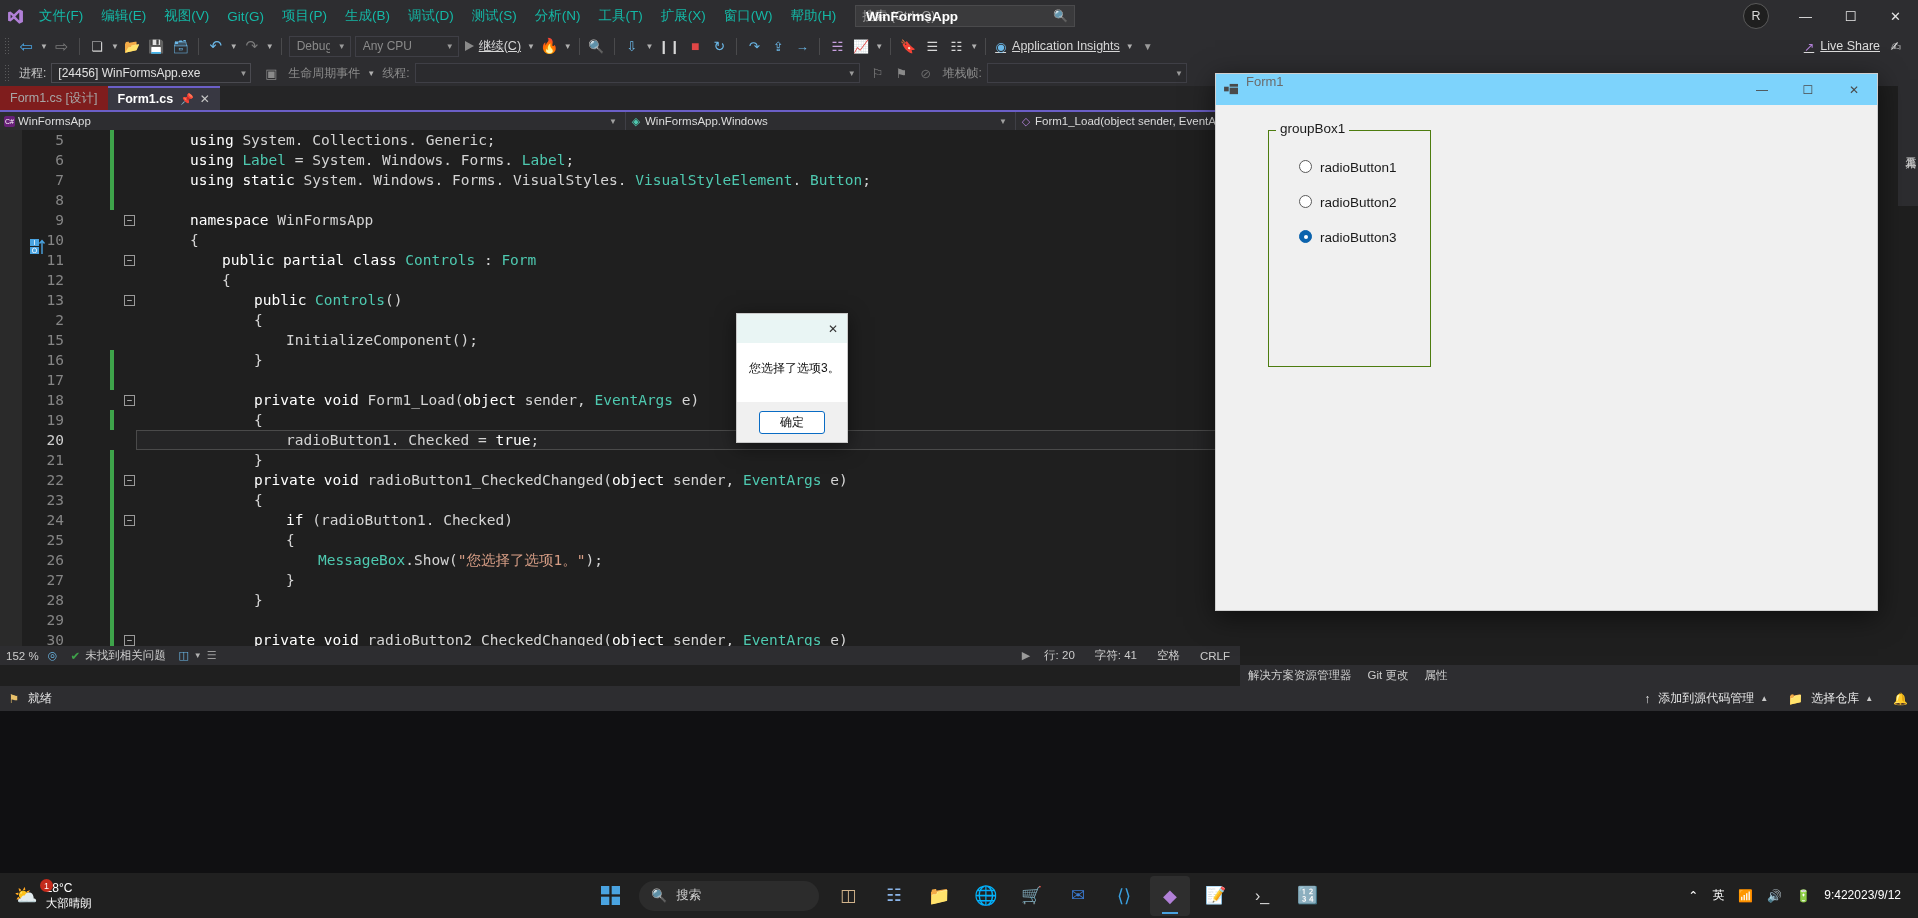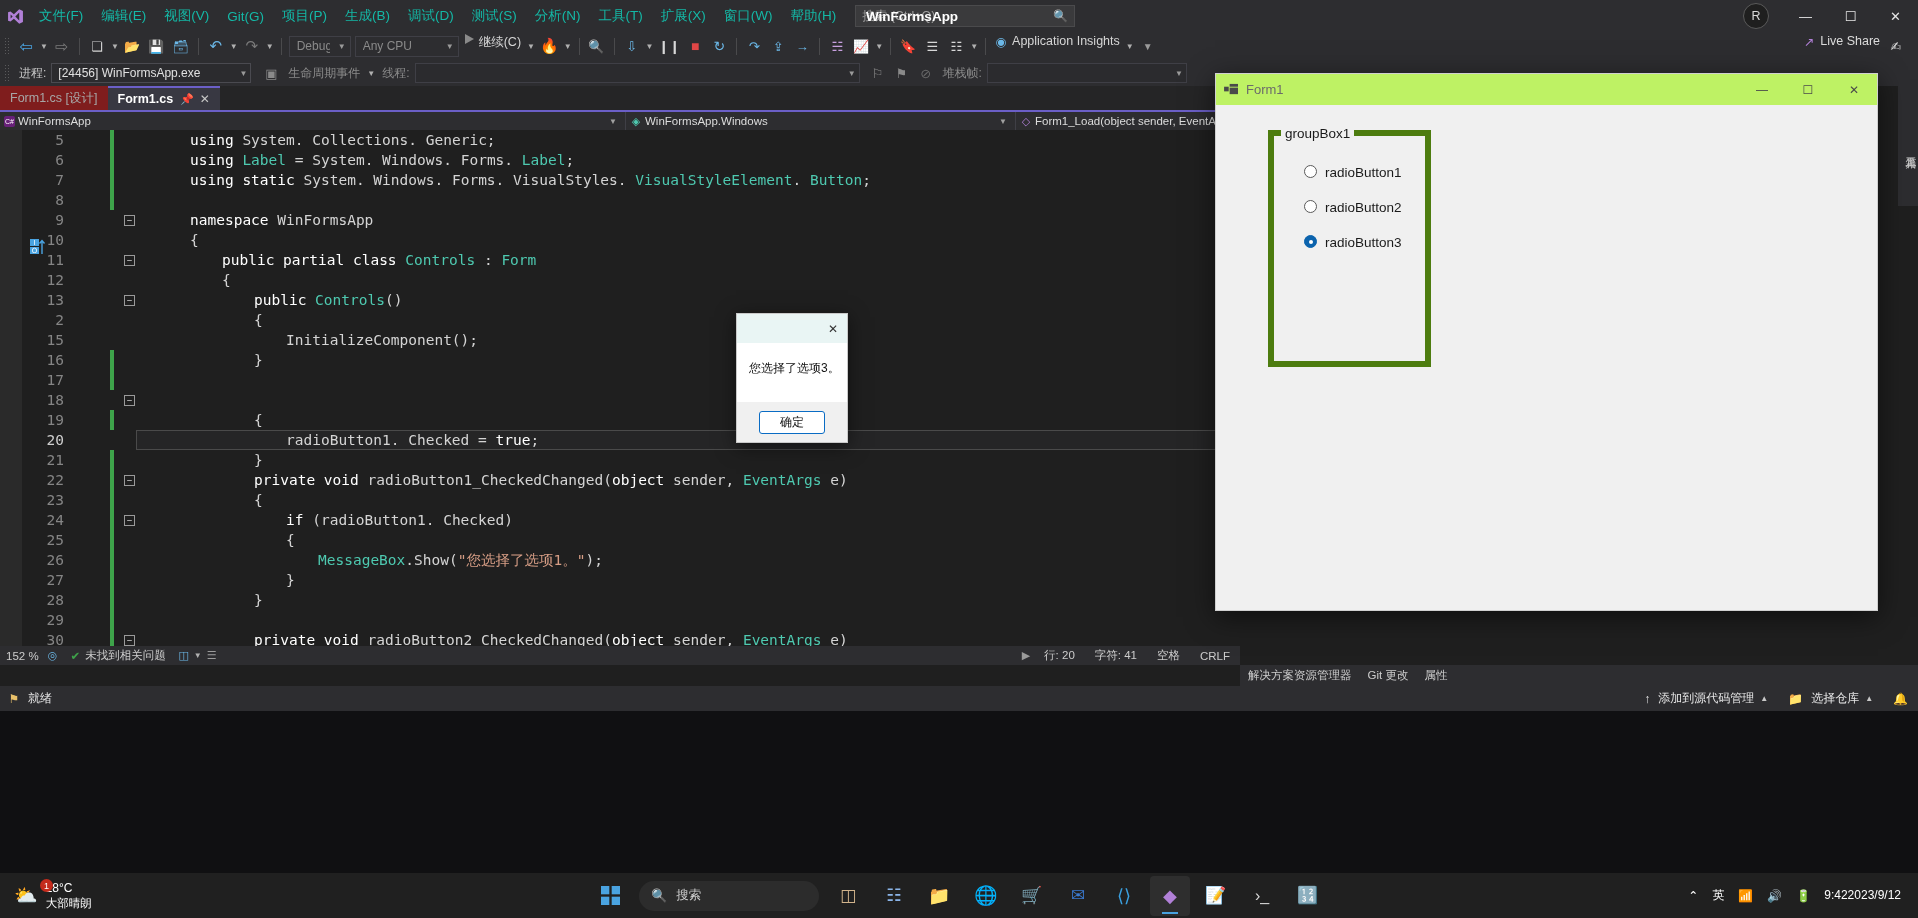--- a/index.html
+++ b/index.html
@@ -64,22 +64,22 @@
     justify-content: center; color: #dcdcdc; font-size: 13px; padding: 0 3px; }
   .tb-sep { width: 1px; height: 17px; background: #4a4a4c; margin: 0 5px; }
   .tb-caret { color: #b0b0b0; font-size: 8px; padding: 0 2px; }
   .combo {
     height: 21px; border: 1px solid #3f3f46; background: #2d2d30;
     color: #8a8a8a; font-size: 12px; display: flex; align-items: center;
     padding: 0 4px 0 7px; margin: 0 2px;
   }
   .combo .cv { flex: 1; white-space: nowrap; overflow: hidden; }
   .combo .cc { font-size: 8px; color: #9a9a9a; padding-left: 8px; }
-  .run-btn { display: flex; color: #d6d6d6; font-size: 12.5px;
-     padding: 0 4px; height: 24px; }
+  .run-btn { display: flex; align-items: center; color: #d6d6d6; font-size: 12.5px;
+     padding: 0 4px; height: 24px; text-decoration: underline; }
   .tri-green { width: 0; height: 0; border-left: 9px solid #8a8a8a;
      border-top: 5.5px solid transparent; border-bottom: 5.5px solid transparent; margin-right: 5px;}
 
   
   .toolbar2 {
     position: absolute; top: 60px; left: 0; width: 1918px; height: 26px;
     background: #2d2d30; display: flex; align-items: center; padding-left: 4px;
   }
   .tb2-label { color: #c8c8c8; font-size: 12px; padding: 0 5px; white-space: nowrap; }
   .tb2-combo {
@@ -207,30 +207,30 @@
     writing-mode: vertical-rl; text-align: center; padding-top: 6px;
   }
 
   
   .form1 {
     position: absolute; left: 1215px; top: 73px; width: 663px; height: 538px;
     background: #f0f0f0; box-shadow: 0 6px 26px rgba(0,0,0,.55);
     border: 1px solid #d0d0d0;
   }
   .form1-title {
-    height: 31px; display: flex; align-items: center; background: #bef264;
+    height: 31px; display: flex; background: #7dd3fc;
   }
   .form1-ico { width: 30px; display: flex; align-items: center; justify-content: center; }
   .form1-name { color: #6b6b6b; font-size: 13px; }
   .form1-title .fspace { flex: 1; }
   .fbtn { width: 46px; height: 31px; display: flex; align-items: center;
     justify-content: center; color: #4a4a4a; font-size: 12px; }
   .groupbox {
     position: absolute; left: 52px; top: 56px; width: 163px; height: 237px;
-    border: 6px solid #4d7c0f;
+    border: 1px solid #4d7c0f;
   }
   .gb-legend {
     position: absolute; left: 7px; top: -10px; background: #f0f0f0;
     padding: 0 4px; color: #1a1a1a; font-size: 13.5px;
   }
   .radio-row {
     position: absolute; left: 30px; display: flex; align-items: flex-start;
   }
   .radio-circle {
     width: 13px; height: 13px; border-radius: 50%; border: 1px solid #5a5a5a;
@@ -503,21 +503,21 @@
         <div class="crow"><span class="lnum">8</span><span class="gutter-change gut-green"></span><span class="code-txt" style="position: relative; padding-left: 116px;"></span></div>
         <div class="crow"><span class="lnum">9</span><span class="fold">−</span><span class="code-txt" style="position: relative; padding-left: 116px;"><span class="k">namespace </span><span class="pl">WinFormsApp</span></span></div>
         <div class="crow"><span class="lnum">10</span><span class="code-txt" style="position: relative; padding-left: 116px;"><span class="pl">{</span></span></div>
         <div class="crow"><span class="lnum">11</span><span class="fold">−</span><span class="code-txt" style="position: relative; padding-left: 148px;"><span class="k">public partial class </span><span class="kc">Controls</span><span class="pl"> : </span><span class="kc">Form</span></span></div>
         <div class="crow"><span class="lnum">12</span><span class="code-txt" style="position: relative; padding-left: 148px;"><span class="pl">{</span></span></div>
         <div class="crow"><span class="lnum">13</span><span class="fold">−</span><span class="code-txt" style="position: relative; padding-left: 180px;"><span class="k">public </span><span class="kc">Controls</span><span class="pl">()</span></span></div>
         <div class="crow"><span class="lnum">2</span><span class="code-txt" style="position: relative; padding-left: 180px;"><span class="pl">{</span></span></div>
         <div class="crow"><span class="lnum">15</span><span class="code-txt" style="position: relative; padding-left: 212px;"><span class="pl">InitializeComponent();</span></span></div>
         <div class="crow"><span class="lnum">16</span><span class="gutter-change gut-green"></span><span class="code-txt" style="position: relative; padding-left: 180px;"><span class="pl">}</span></span></div>
         <div class="crow"><span class="lnum">17</span><span class="gutter-change gut-green"></span><span class="code-txt" style="position: relative; padding-left: 116px;"></span></div>
-        <div class="crow"><span class="lnum">18</span><span class="fold">−</span></div>
+        <div class="crow"><span class="lnum">18</span><span class="fold">−</span><span class="code-txt" style="position: relative; padding-left: 180px;"><span class="k">private void </span><span class="pl">Form1_Load(</span><span class="k">object</span><span class="pl"> sender, </span><span class="kc">EventArgs</span><span class="pl"> e)</span></span></div>
         <div class="crow"><span class="lnum">19</span><span class="gutter-change gut-green"></span><span class="code-txt" style="position: relative; padding-left: 180px;"><span class="pl">{</span></span></div>
         <div class="crow"><span class="lnum cur">20</span><span class="cur-line-box"></span><span class="code-txt" style="position: relative; padding-left: 212px;"><span class="pl">radioButton1. Checked = </span><span class="k">true</span><span class="pl">;</span></span></div>
         <div class="crow"><span class="lnum">21</span><span class="gutter-change gut-green"></span><span class="code-txt" style="position: relative; padding-left: 180px;"><span class="pl">}</span></span></div>
         <div class="crow"><span class="lnum">22</span><span class="gutter-change gut-green"></span><span class="fold">−</span><span class="code-txt" style="position: relative; padding-left: 180px;"><span class="k">private void </span><span class="pl">radioButton1_CheckedChanged(</span><span class="k">object</span><span class="pl"> sender, </span><span class="kc">EventArgs</span><span class="pl"> e)</span></span></div>
         <div class="crow"><span class="lnum">23</span><span class="gutter-change gut-green"></span><span class="code-txt" style="position: relative; padding-left: 180px;"><span class="pl">{</span></span></div>
         <div class="crow"><span class="lnum">24</span><span class="gutter-change gut-green"></span><span class="fold">−</span><span class="code-txt" style="position: relative; padding-left: 212px;"><span class="k">if </span><span class="pl">(radioButton1. Checked)</span></span></div>
         <div class="crow"><span class="lnum">25</span><span class="gutter-change gut-green"></span><span class="code-txt" style="position: relative; padding-left: 212px;"><span class="pl">{</span></span></div>
         <div class="crow"><span class="lnum">26</span><span class="gutter-change gut-green"></span><span class="code-txt" style="position: relative; padding-left: 244px;"><span class="kc">MessageBox</span><span class="pl">.Show(</span><span class="ks">"您选择了选项1。"</span><span class="pl">);</span></span></div>
         <div class="crow"><span class="lnum">27</span><span class="gutter-change gut-green"></span><span class="code-txt" style="position: relative; padding-left: 212px;"><span class="pl">}</span></span></div>
         <div class="crow"><span class="lnum">28</span><span class="gutter-change gut-green"></span><span class="code-txt" style="position: relative; padding-left: 180px;"><span class="pl">}</span></span></div>

